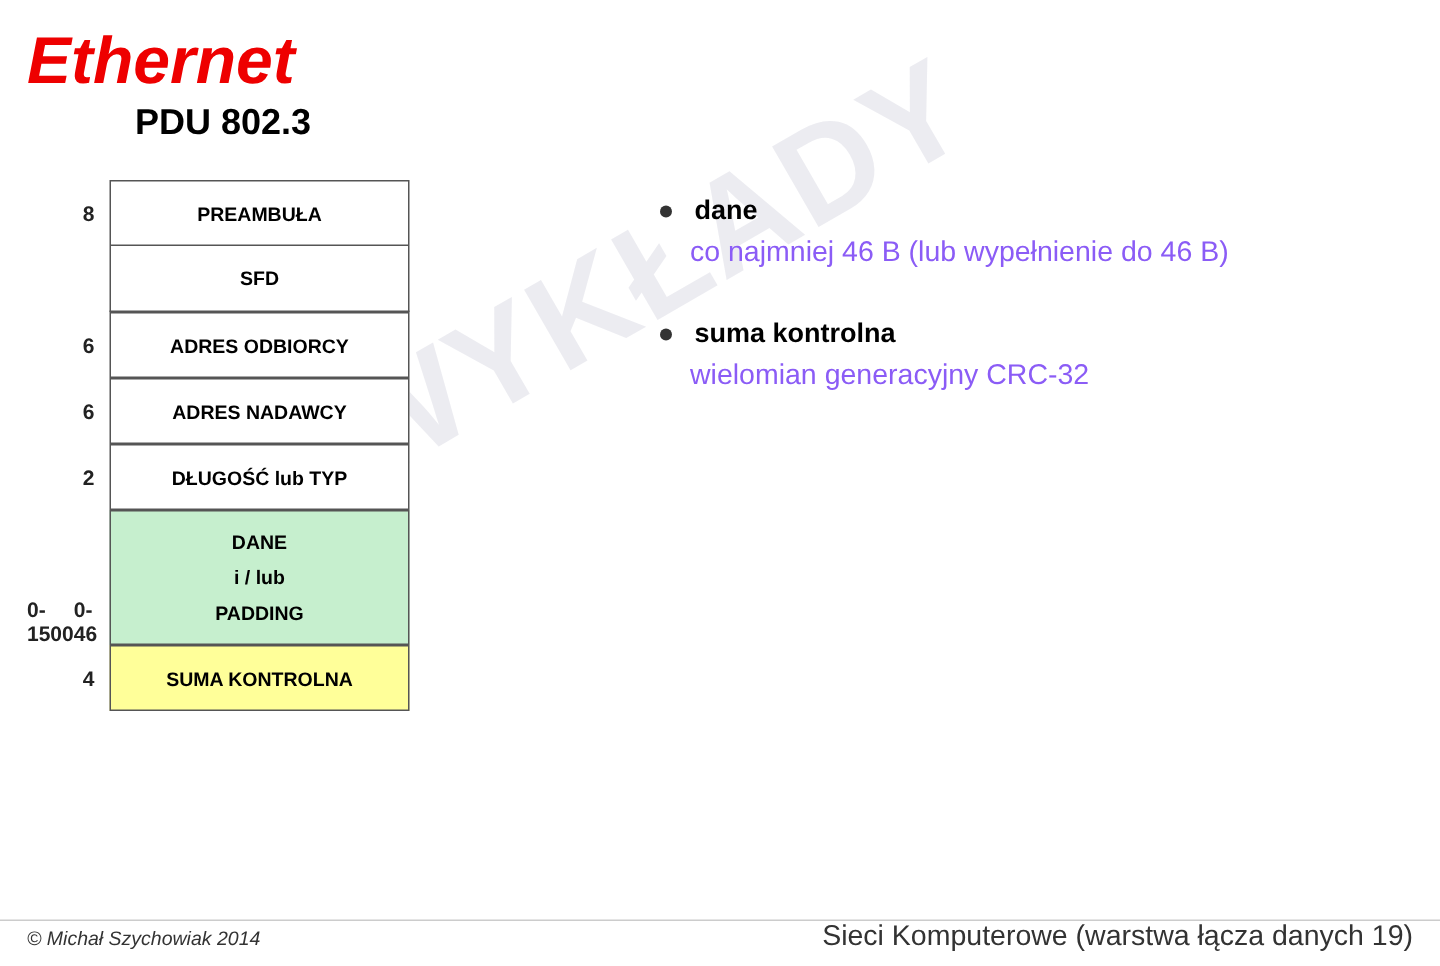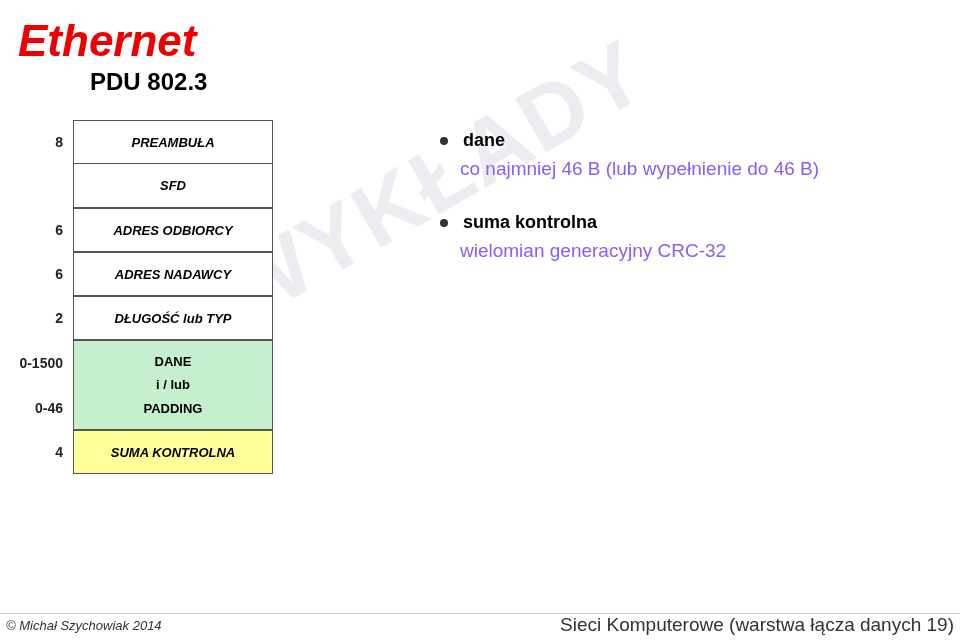--- a/index.html
+++ b/index.html
@@ -77,36 +77,35 @@
       width: 200px;
       border: 1px solid #555;
       display: flex;
       align-items: center;
       justify-content: center;
       font-size: 13px;
       font-weight: bold;
       text-align: center;
       padding: 6px 4px;
       background: #fff;
-      font-style: italic;
     }
 
     .row-cell.yellow {
       background: #ffff99;
     }
 
     .row-cell.no-border-top {
       border-top: none;
     }
 
     
     .merged-label {
       width: 55px;
       display: flex;
-      flex-direction: column;
+      flex-direction: row;
       align-items: flex-end;
       justify-content: space-around;
       padding-right: 10px;
     }
 
     .merged-label span {
       font-size: 14px;
       font-weight: bold;
       color: #222;
     }
@@ -166,21 +165,21 @@
 
     
     #footer {
       position: absolute;
       bottom: 8px;
       left: 0;
       right: 0;
       display: flex;
       justify-content: space-between;
       align-items: center;
-      padding: 0 6px;
+      padding: 0 18px;
       font-size: 13px;
       color: #333;
       border-top: 1px solid #ccc;
     }
 
     #footer-left {
       font-style: italic;
     }
 
     #footer-left .copyright {

